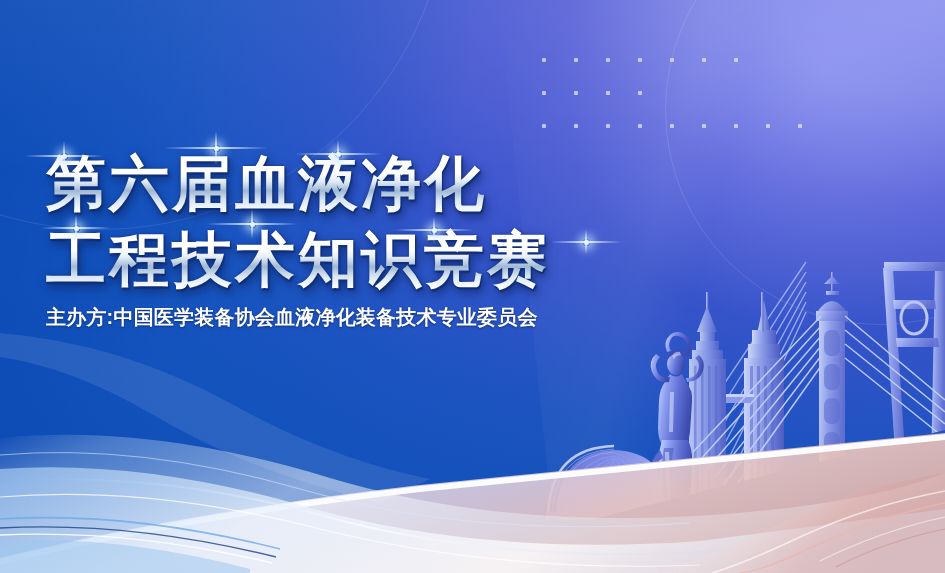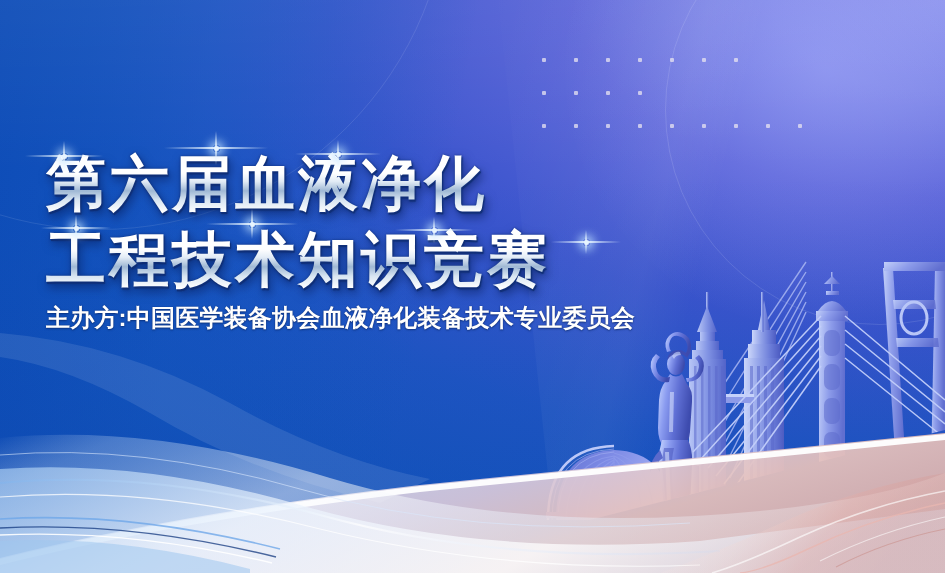--- a/index.html
+++ b/index.html
@@ -112,21 +112,21 @@
     background:linear-gradient(180deg,rgba(255,255,255,0) 0%,rgba(230,244,255,.9) 50%,rgba(255,255,255,0) 100%);
   }
 
   
   .subs {
     position:absolute; left:46px; top:303px;
   }
   .sub {
     font-family:"Liberation Sans", sans-serif;
     font-weight:bold;
-    font-size:24px;
+    font-size:20px;
     line-height:29px;
     letter-spacing:.2px;
     color:#ffffff;
     white-space:nowrap;
     text-shadow:0 1px 2px rgba(10,38,100,.65), 0 0 1px rgba(10,38,100,.9);
   }
 </style>
 </head>
 <body>
 

